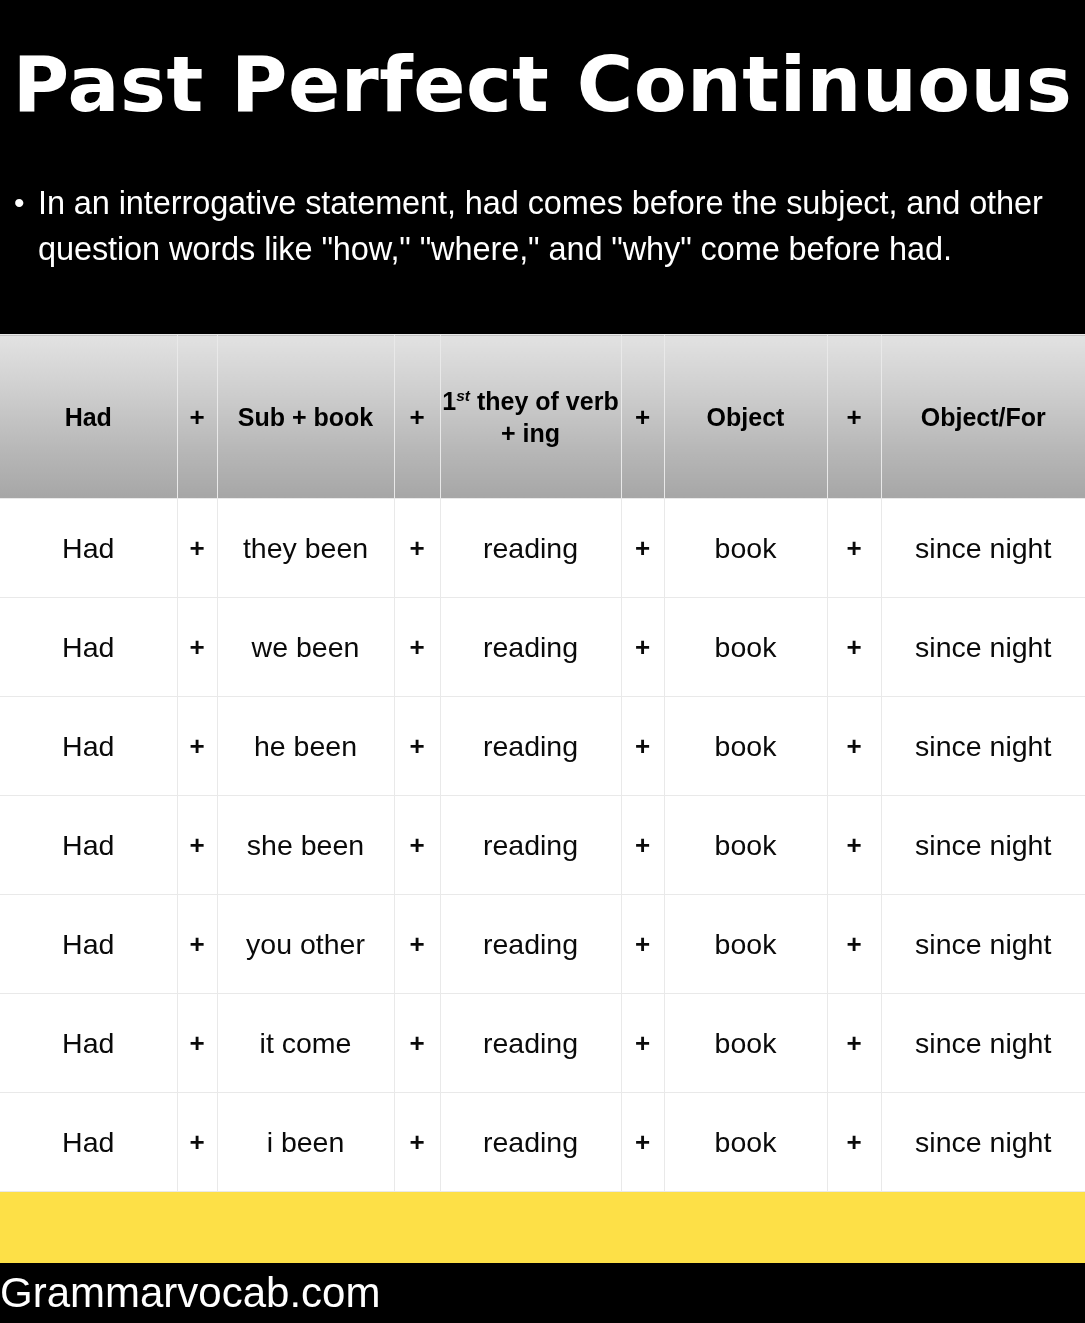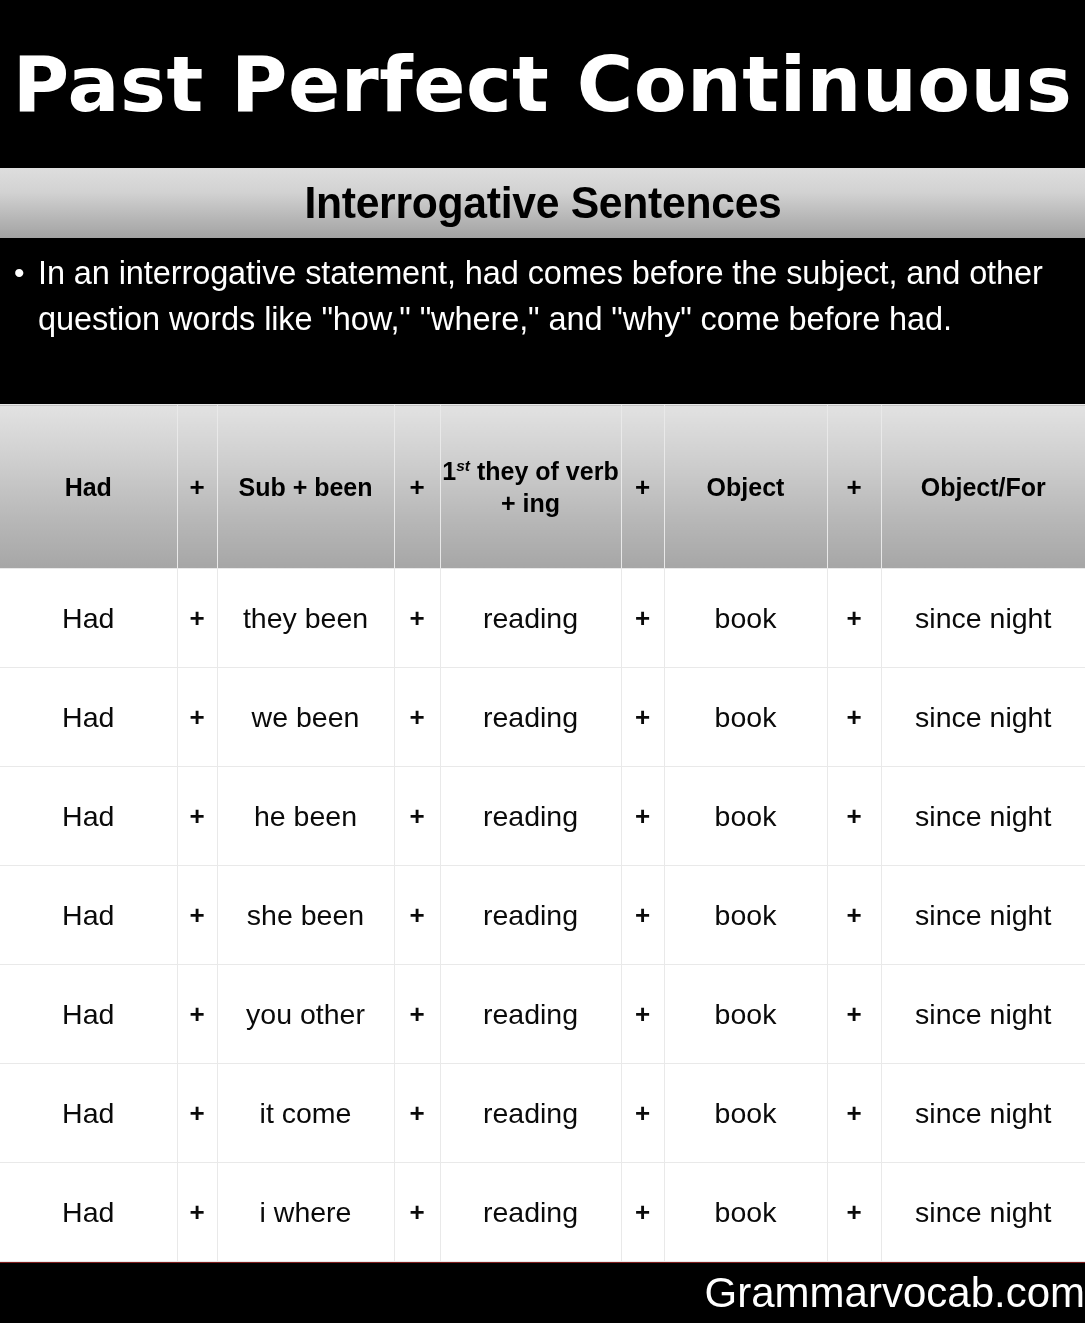--- a/index.html
+++ b/index.html
@@ -7,21 +7,21 @@
     padding: 0;
     background: #ffffff;
   }
   body {
     font-family: "Liberation Sans", sans-serif;
   }
   #page {
     width: 1085px;
     height: 1323px;
     position: relative;
-    background: #7f1d1d;
+    background: #fde047;
     overflow: hidden;
     display: flex;
     flex-direction: column;
   }
 
   
   .title-band {
     background: #000000;
     height: 168px;
     display: flex;
@@ -152,45 +152,41 @@
   col.c-p4     { width: 54px;  }
   col.c-since  { width: 204px; }
 
   
   .footer-band {
     background: #000000;
     height: 60px;
     flex: 0 0 auto;
     display: flex;
     align-items: center;
-    justify-content: flex-end;
-    padding-left: 32px;
+    justify-content: flex-start;
   }
   .footer-text {
     color: #ffffff;
     font-family: "Liberation Sans", sans-serif;
     font-weight: 400;
     font-size: 42px;
     line-height: 1;
     letter-spacing: 0px;
     white-space: nowrap;
   }
 </style>
 </head>
 <body>
 
 <div id="page">
 
   <div class="title-band">
     <div class="title-text">Past Perfect Continuous</div>
   </div>
 
-  <div class="subtitle-band">
-    <div class="subtitle-text">Interrogative Sentences</div>
-  </div>
 
   <div class="desc-band">
     <div class="desc-row">
       <div class="desc-bullet">•</div>
       <div class="desc-text">In an interrogative statement, had comes before the subject, and other question words like "how," "where," and "why" come before had.</div>
     </div>
   </div>
 
   <div class="tbl-wrap">
     <table class="grid">
@@ -202,21 +198,21 @@
         <col class="c-verb">
           <col class="c-p3">
           <col class="c-obj">
           <col class="c-p4">
           <col class="c-since">
       </colgroup>
       <thead>
         <tr>
           <th>Had</th>
           <th class="plus-col">+</th>
-          <th>Sub + been</th>
+          <th>Sub + book</th>
           <th class="plus-col">+</th>
           <th><span>1</span><sup class="ord">st</sup><span> they of verb + ing</span></th>
           <th class="plus-col">+</th>
           <th>Object</th>
           <th class="plus-col">+</th>
           <th>Object/For</th>
         </tr>
       </thead>
       <tbody>
           <tr>
@@ -281,21 +277,21 @@
             <td class="plus-col">+</td>
             <td>reading</td>
             <td class="plus-col">+</td>
             <td>book</td>
             <td class="plus-col">+</td>
             <td>since night</td>
           </tr>
           <tr>
             <td>Had</td>
             <td class="plus-col">+</td>
-            <td>i where</td>
+            <td>i been</td>
             <td class="plus-col">+</td>
             <td>reading</td>
             <td class="plus-col">+</td>
             <td>book</td>
             <td class="plus-col">+</td>
             <td>since night</td>
           </tr>
         </tbody>
     </table>
   </div>

